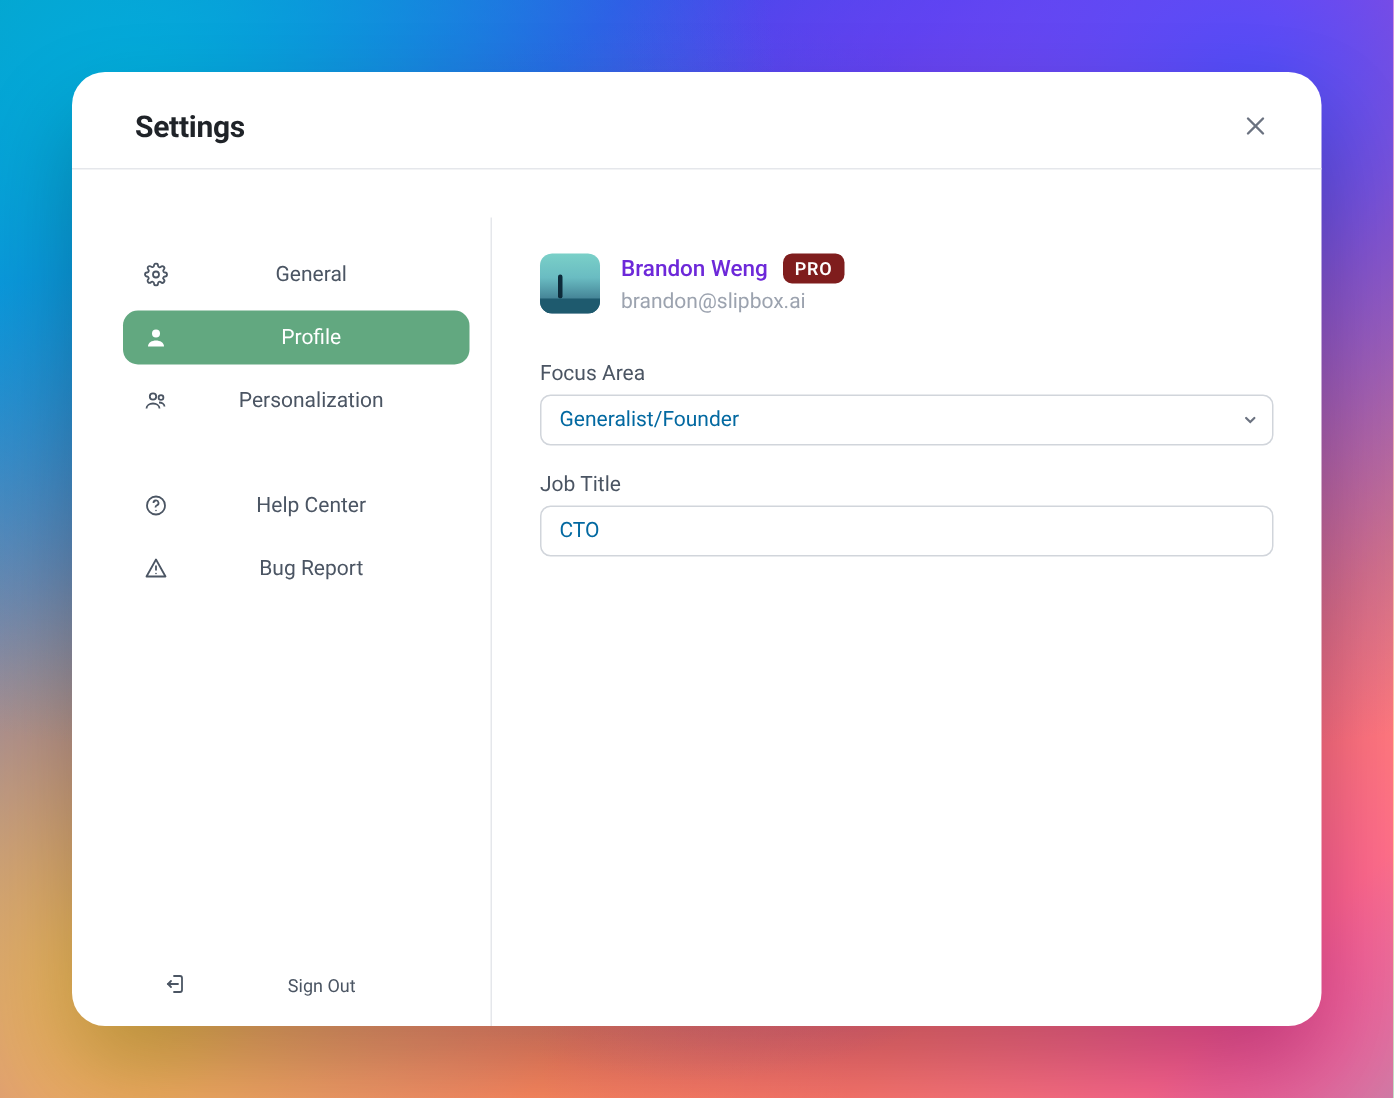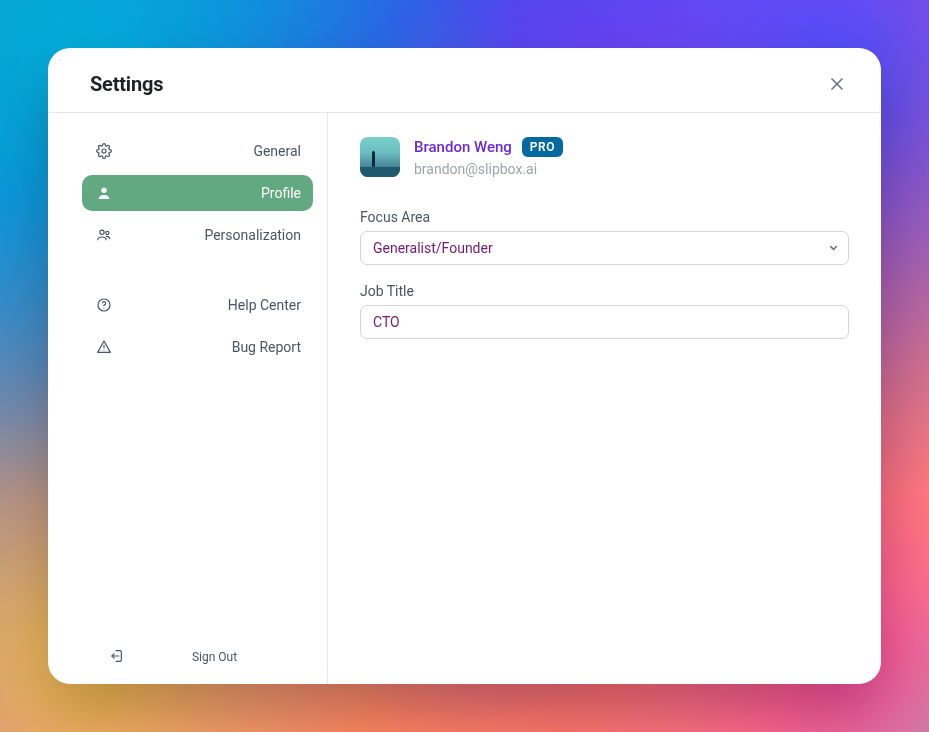--- a/index.html
+++ b/index.html
@@ -41,20 +41,21 @@
       position: absolute;
       left: 48px;
       top: 48px;
       width: 833px;
       height: 636px;
       background: #ffffff;
       border-radius: 22px;
       box-shadow: 0 30px 60px rgba(0,0,0,0.25);
       display: flex;
       flex-direction: column;
+      gap: 32px;
     }
 
     .modal-header {
       display: flex;
       align-items: center;
       justify-content: space-between;
       padding: 24px 32px 16px 42px;
       border-bottom: 1px solid #e5e7eb;
     }
 
@@ -116,21 +117,21 @@
     .nav-item .icon-slot {
       width: 20px;
       display: flex;
       align-items: center;
       justify-content: center;
       flex-shrink: 0;
     }
 
     .nav-item .label {
       flex: 1;
-      text-align: right;
+      text-align: center;
     }
 
     .section-heading {
       font-size: 13px;
       color: #6b7280;
       padding: 0 4px;
       margin-bottom: 12px;
     }
 
     .sidebar-spacer {
@@ -213,21 +214,21 @@
       gap: 10px;
     }
 
     .user-name {
       font-size: 15px;
       color: #6d28d9;
       font-weight: 500;
     }
 
     .badge {
-      background: #0369a1;
+      background: #7f1d1d;
       color: #ffffff;
       font-size: 12px;
       font-weight: 600;
       padding: 3px 8px;
       border-radius: 6px;
       letter-spacing: 0.04em;
     }
 
     .user-email {
       font-size: 14px;
@@ -249,21 +250,21 @@
       position: relative;
     }
 
     .form-control {
       width: 100%;
       height: 34px;
       border: 1px solid #d1d5db;
       border-radius: 7px;
       padding: 0 12px;
       font-size: 14px;
-      color: #701a75;
+      color: #0369a1;
       background: #fff;
       font-family: inherit;
     }
 
     .form-control.select {
       padding-right: 30px;
       cursor: pointer;
     }
 
     .chevron {

